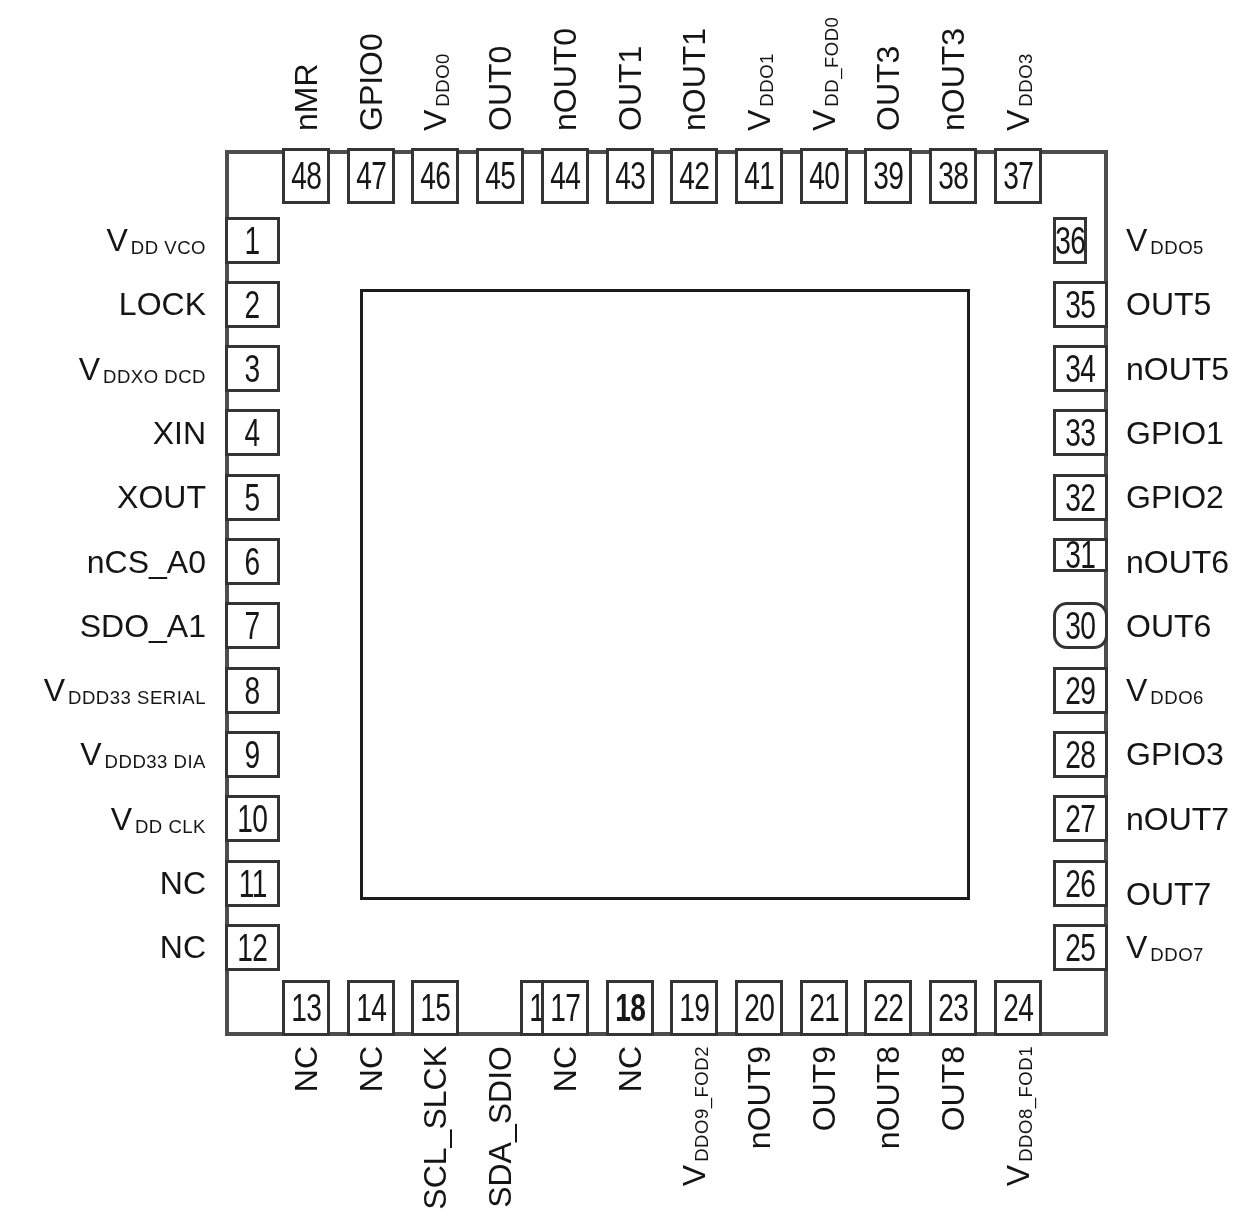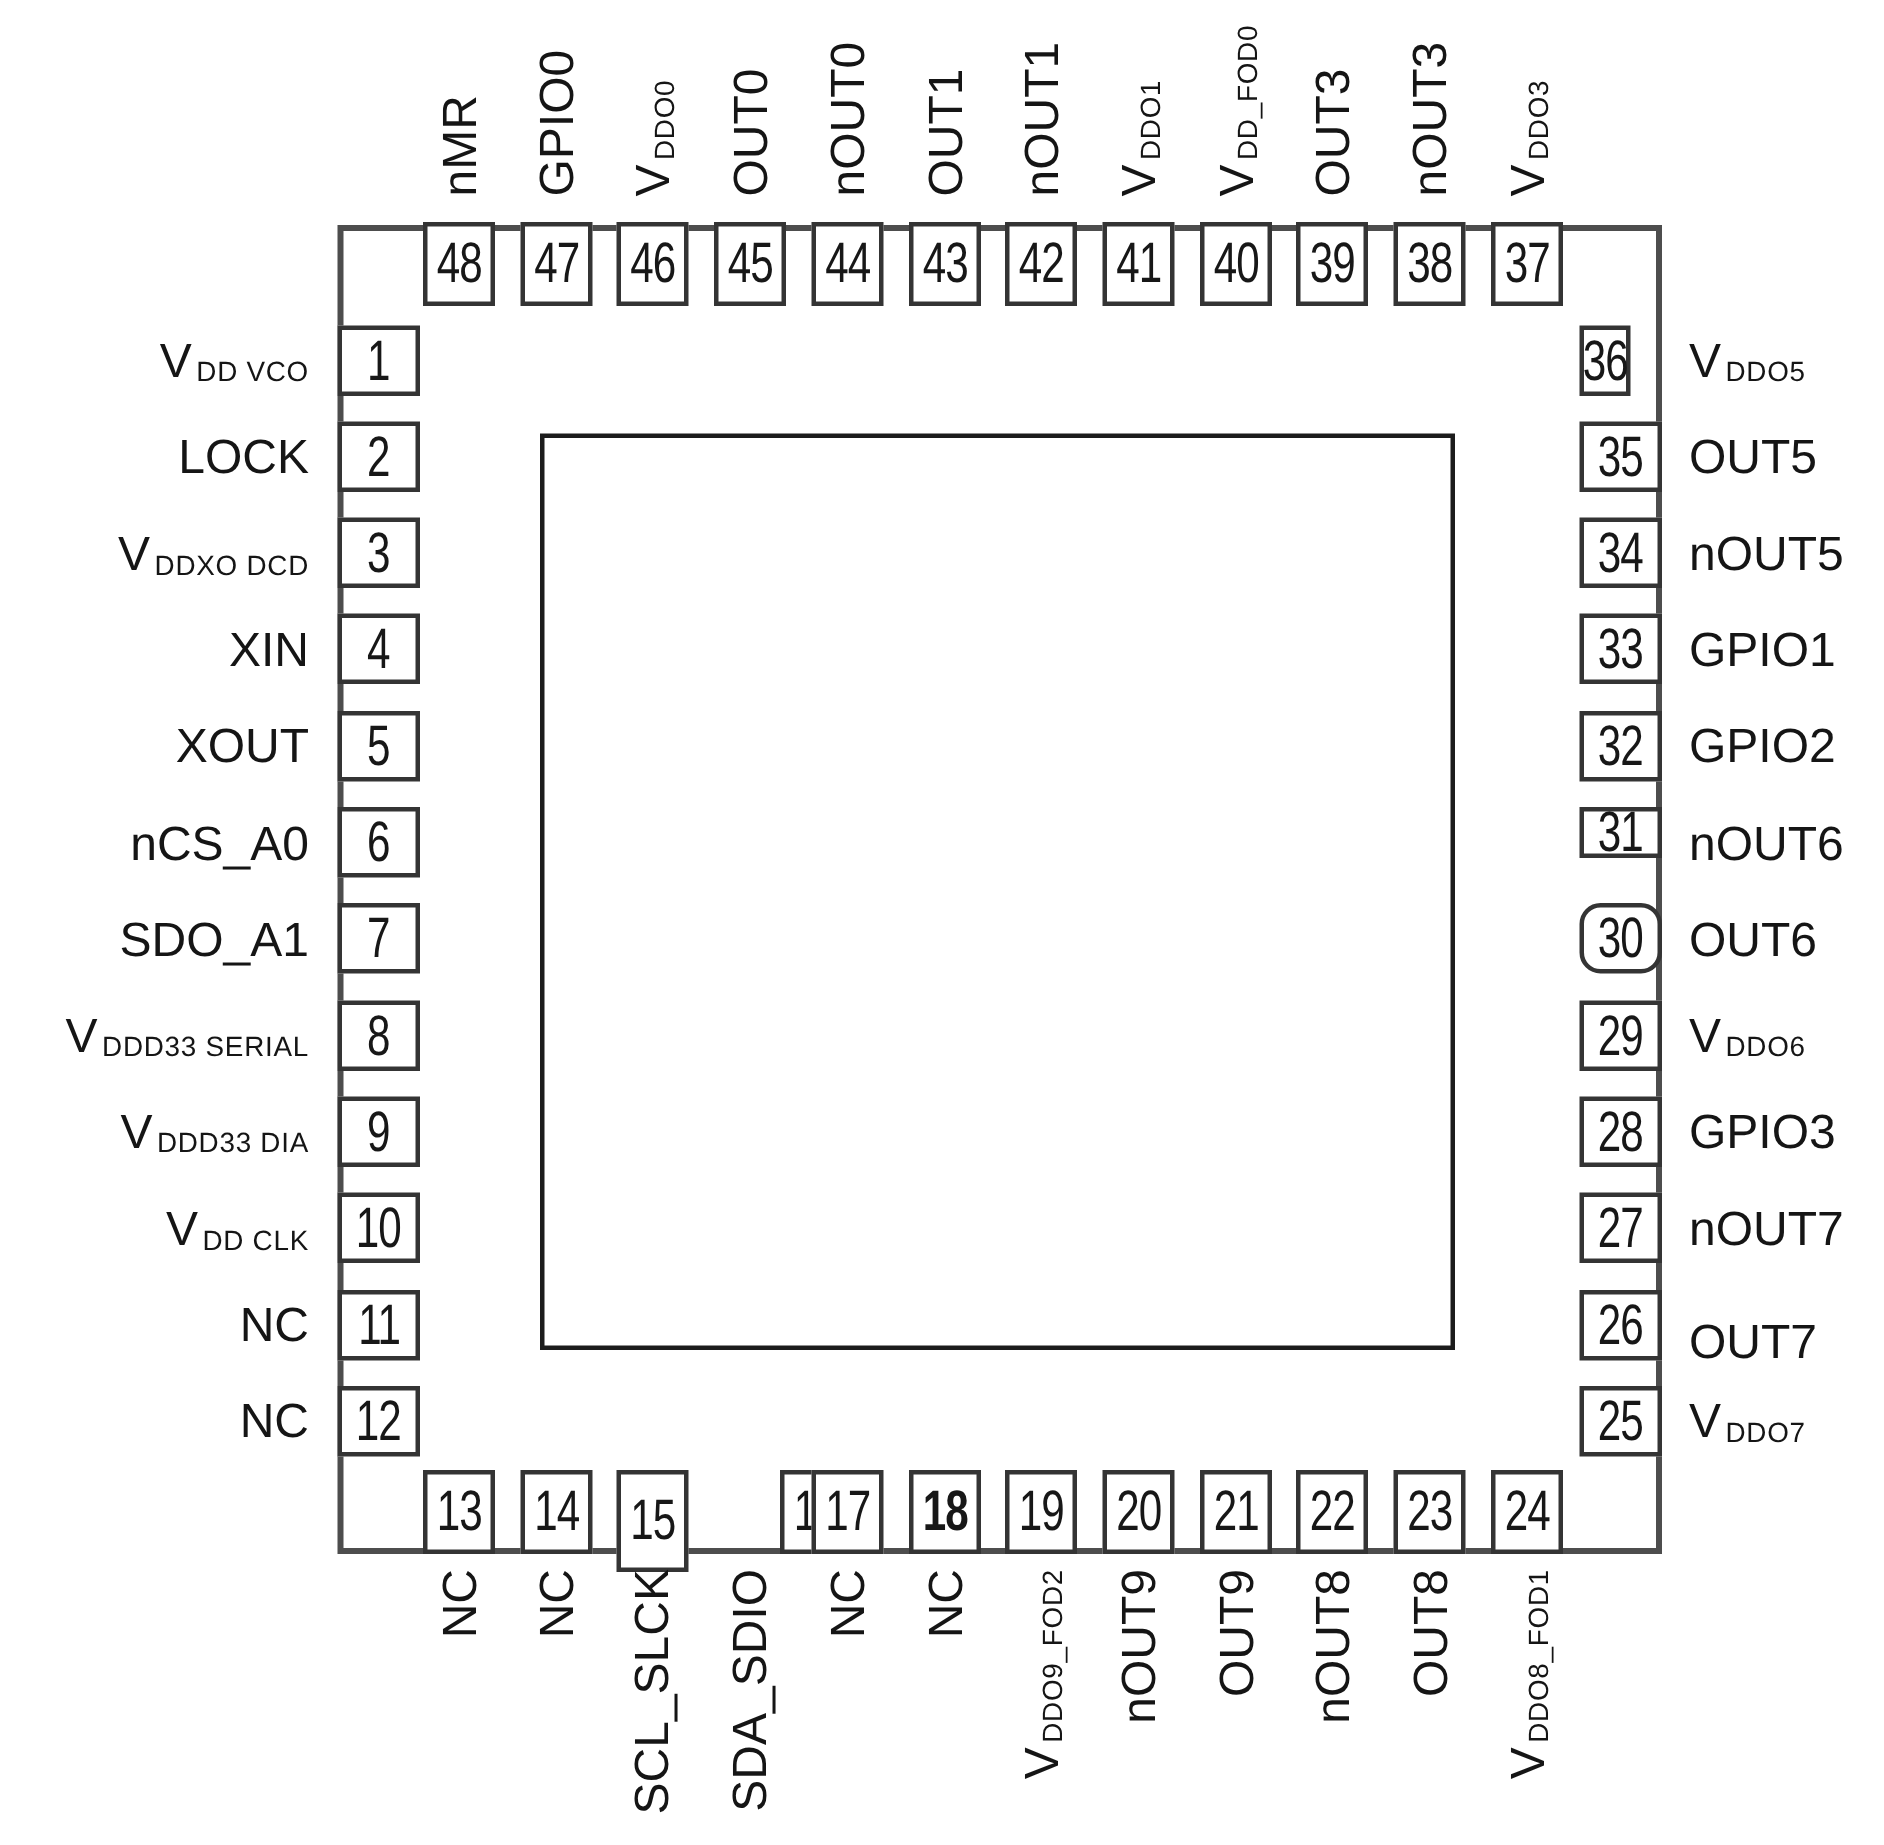--- a/index.html
+++ b/index.html
@@ -176,21 +176,21 @@
       </div>
       <div class="vlabel-wrap" style="left: 290px; top: 1046px;">
         <div class="vlabel down"><span>NC</span></div>
       </div>
       <div class="pin-box" style="left: 347px; top: 980px; width: 48px; height: 56px;">
         <span class="pin-num">14</span>
       </div>
       <div class="vlabel-wrap" style="left: 355px; top: 1046px;">
         <div class="vlabel down"><span>NC</span></div>
       </div>
-      <div class="pin-box" style="left: 411px; top: 980px; width: 48px; height: 68px;">
+      <div class="pin-box" style="left: 411px; top: 980px; width: 48px; height: 56px;">
         <span class="pin-num">15</span>
       </div>
       <div class="vlabel-wrap" style="left: 419px; top: 1046px;">
         <div class="vlabel down"><span>SCL_SLCK</span></div>
       </div>
       <div class="pin-box" style="left: 476px; top: 980px; width: 48px; height: 56px; margin-left: 44px;">
         <span class="pin-num">16</span>
       </div>
       <div class="vlabel-wrap" style="left: 484px; top: 1046px;">
         <div class="vlabel down"><span>SDA_SDIO</span></div>

